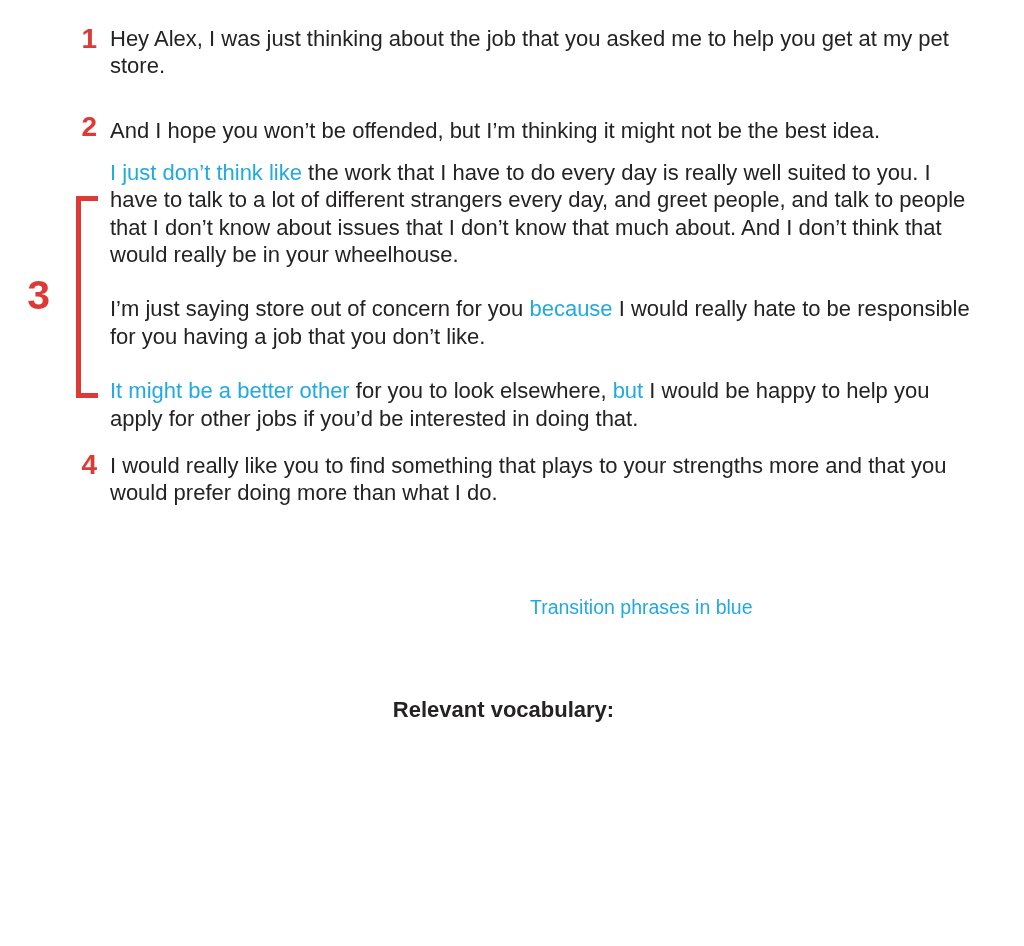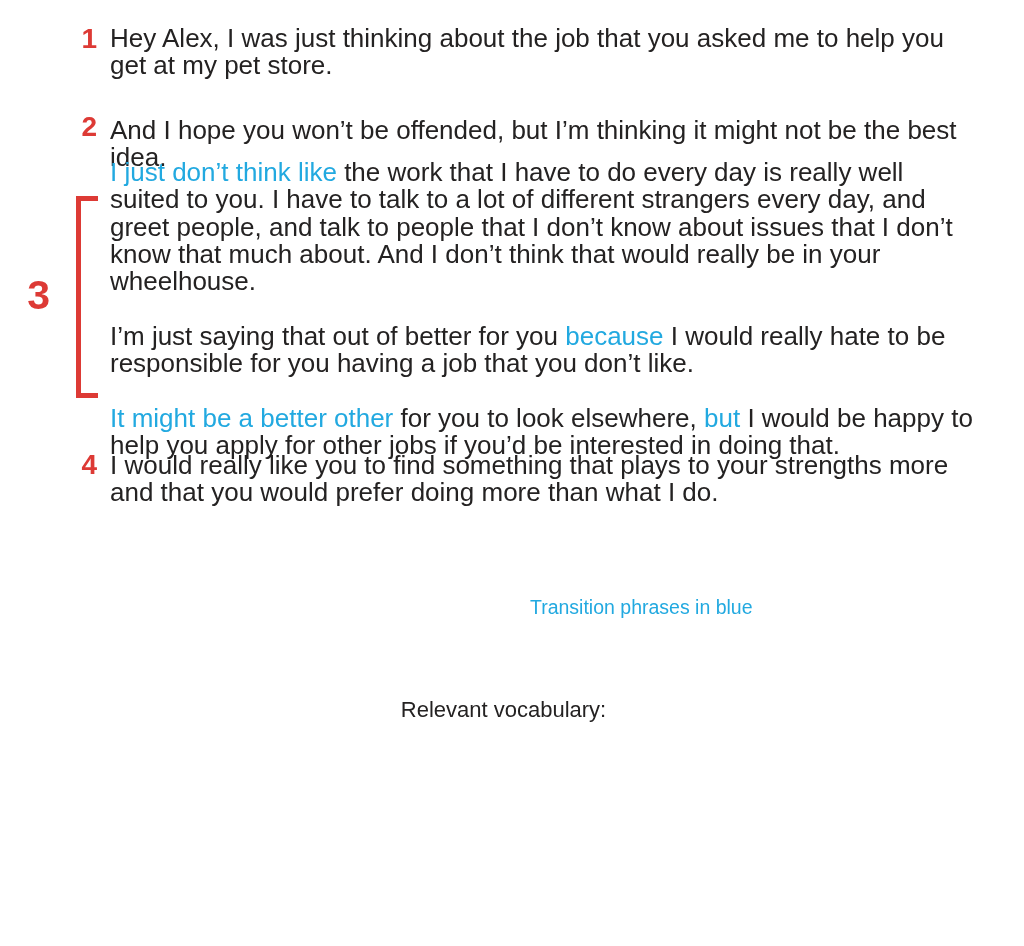--- a/index.html
+++ b/index.html
@@ -29,21 +29,21 @@
     color:var(--red);
   }
   .n1{top:24px;}
   .n2{top:112px;}
   .n3{left:10px;top:273px;font-size:41px;line-height:44px;}
   .n4{top:450px;}
   .para{
     position:absolute;
     left:110px;
     width:865px;
-    font-size:26px;
+    font-size:22px;
     line-height:27.3px;
   }
   .p1{top:25px;}
   .p2{top:117px;}
   .s3block{top:159px;}
   .p4{top:452px;}
   .s3block p{margin:0 0 27.3px 0;}
   .blue{color:var(--blue);}
   .bracket{
     position:absolute;
@@ -74,21 +74,21 @@
     text-align:left;
     font-size:19.5px;
     color:var(--blue);
   }
   .vocab-title{
     position:absolute;
     left:0;
     top:697px;
     width:1007px;
     text-align:center;
-    font-weight:400;
+    font-weight:700;
     font-size:22px;
     line-height:26px;
   }
   .vocab-list{
     position:absolute;
     left:0;
     top:733px;
     width:1007px;
     text-align:center;
     font-size:19.5px;
@@ -105,21 +105,21 @@
   <div class="num n1">1</div>
   <div class="para p1">Hey Alex, I was just thinking about the job that you asked me to help you get at my pet store.</div>
 
   <div class="num n2">2</div>
   <div class="para p2">And I hope you won’t be offended, but I’m thinking it might not be the best idea.</div>
 
   <div class="num n3">3</div>
   <div class="bracket"></div>
   <div class="para s3block">
     <p><span class="blue">I just don’t think like </span><span>the work that I have to do every day is really well suited to you. I have to talk to a lot of different strangers every day, and greet people, and talk to people that I don’t know about issues that I don’t know that much about. And I don’t think that would really be in your wheelhouse.</span></p>
-    <p><span>I’m just saying that out of better for you </span><span class="blue">because</span><span> I would really hate to be responsible for you having a job that you don’t like.</span></p>
+    <p><span>I’m just saying store out of concern for you </span><span class="blue">because</span><span> I would really hate to be responsible for you having a job that you don’t like.</span></p>
     <p><span class="blue">It might be a better other</span><span> for you to look elsewhere, </span><span class="blue">but</span><span> I would be happy to help you apply for other jobs if you’d be interested in doing that.</span></p>
   </div>
 
   <div class="num n4">4</div>
   <div class="para p4">I would really like you to find something that plays to your strengths more and that you would prefer doing more than what I do.</div>
 
 
   <div class="note">Transition phrases in blue</div>
 
   <div class="vocab-title">Relevant vocabulary:</div>

